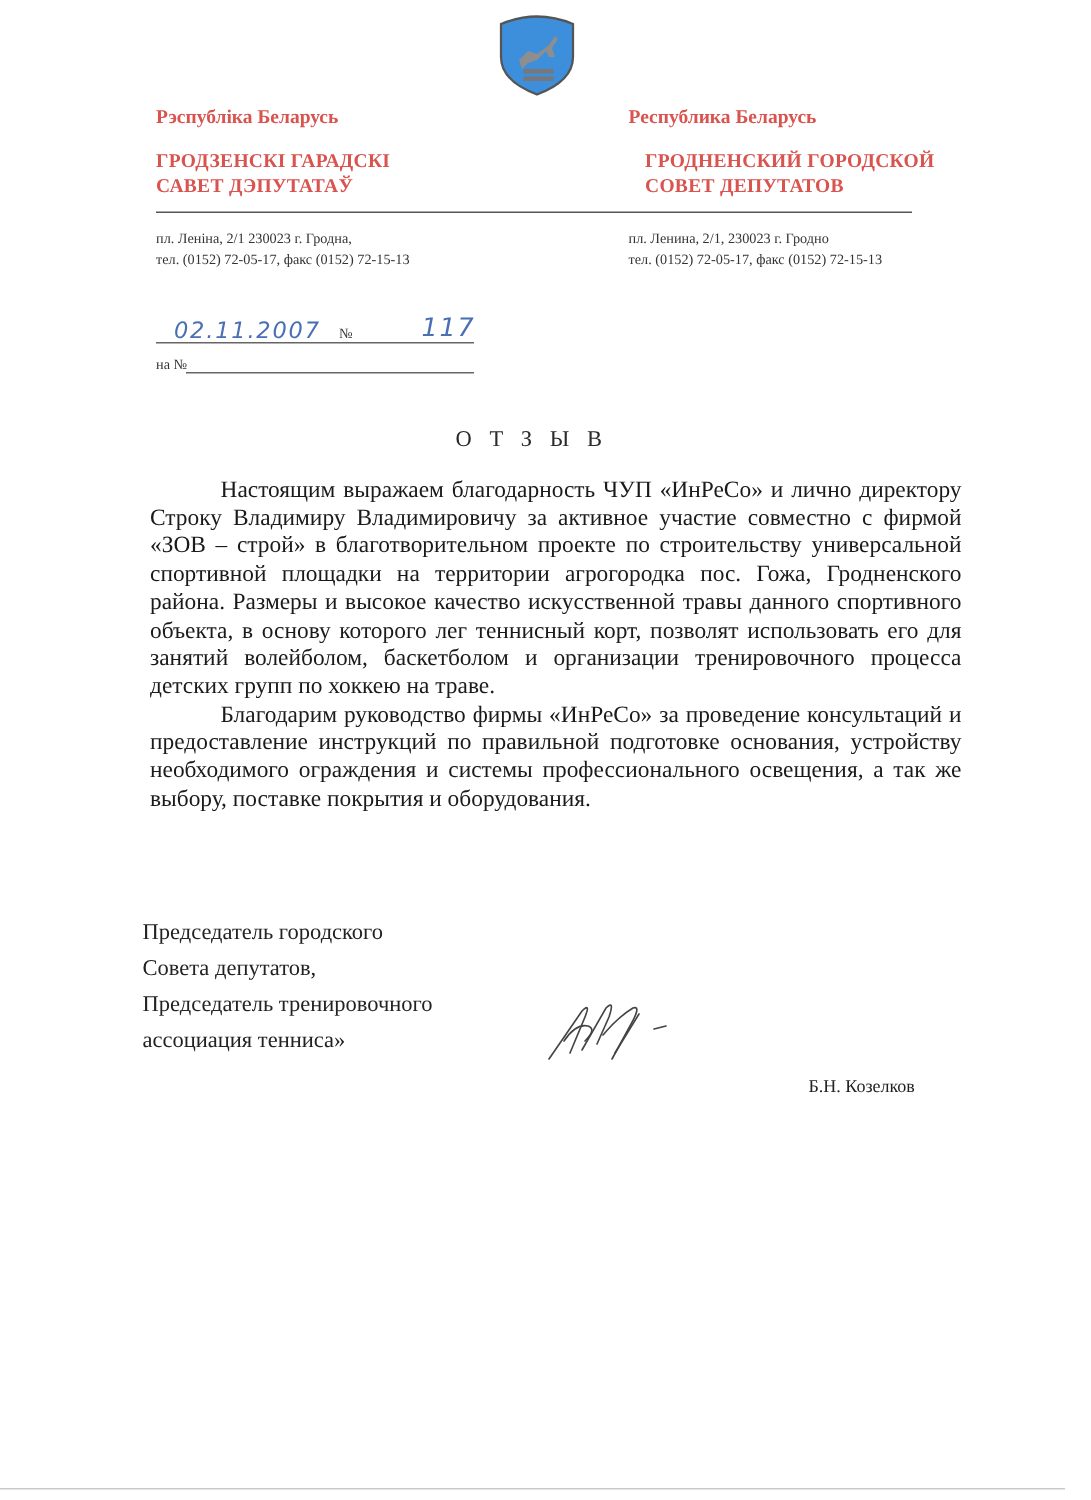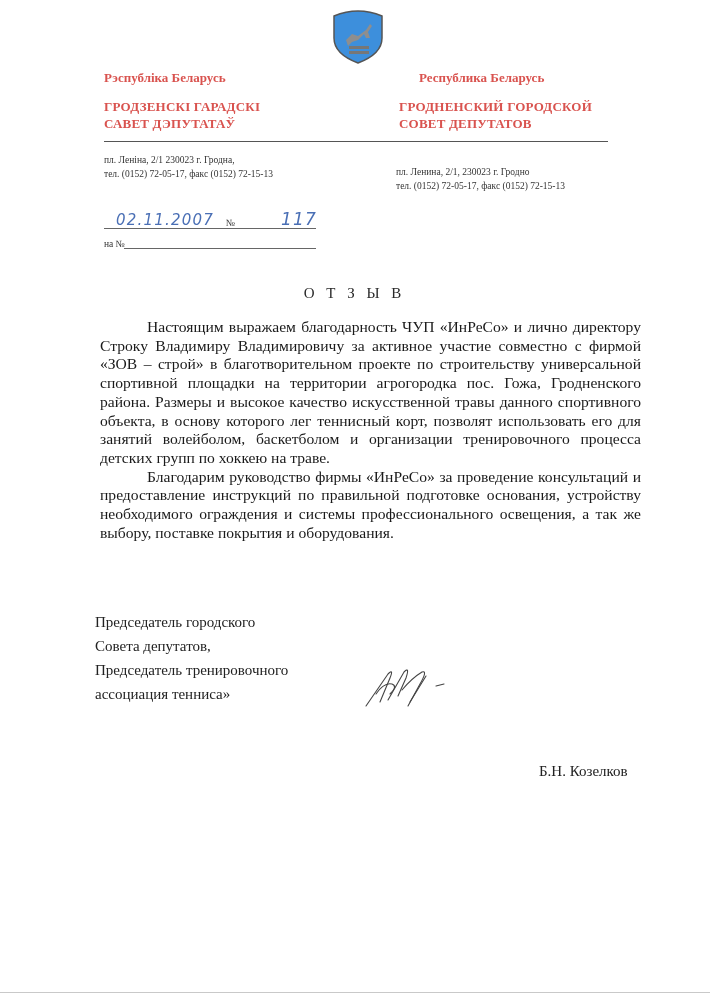--- a/index.html
+++ b/index.html
@@ -17,52 +17,52 @@
     .reg-line1 { left: 104px; top: 228px; width: 212px; border-top: 1px solid #666; }
     .reg-line2 { left: 124px; top: 248px; width: 192px; border-top: 1px solid #666; }
     .hand { font-family: "DejaVu Sans", sans-serif; font-style: italic; color: #4a6fb5; font-size: 15px; letter-spacing: 1.2px; }
     .num-sign { font-size: 9.5px; color: #333; }
     .title { left: 0; width: 709px; top: 285px; text-align: center; font-size: 15px; letter-spacing: 4px; color: #2a2a2a; }
     .body-text { left: 100px; width: 541px; top: 318px; font-size: 15.6px; line-height: 18.7px; text-align: justify; color: #1a1a1a; }
     .body-text p { margin: 0; text-indent: 47px; }
     .sig-block { left: 95px; top: 610px; font-size: 15px; line-height: 24px; color: #222; }
     .sig-block div { white-space: nowrap; }
     .signature { left: 362px; top: 660px; width: 110px; height: 60px; }
-    .signer { left: 539px; top: 717px; font-size: 15px; color: #222; margin-top: 46px; }
+    .signer { left: 539px; top: 717px; font-size: 12px; color: #222; }
     .bottom-edge { left: 0; top: 992px; width: 710px; border-top: 1px solid #c9c9c9; }
   </style>
 </head>
 <body>
 
 <svg class="abs emblem" viewBox="0 0 60 56">
   <path d="M6 8 Q30 -2 54 8 L54 30 Q54 46 30 55 Q6 46 6 30 Z" fill="#3d8fdc" stroke="#555" stroke-width="1.5"></path>
   <path d="M18 32 L24 26 L30 28 L38 22 L42 16 L44 18 L40 24 L42 30 L38 30 L36 26 L30 32 L24 34 L20 38 Z" fill="#8e8e8e"></path>
   <rect x="21" y="38" width="20" height="3" fill="#777"></rect>
   <rect x="21" y="43" width="20" height="3" fill="#777"></rect>
 </svg>
 
 <div class="abs red rep" style="left:104px;">Рэспубліка Беларусь</div>
 <div class="abs red council" style="left:104px;">
   <div>ГРОДЗЕНСКІ ГАРАДСКІ</div>
   <div>САВЕТ ДЭПУТАТАЎ</div>
 </div>
 
 <div class="abs red rep" style="left:419px;">Республика Беларусь</div>
-<div class="abs red council" style="left:399px;">
+<div class="abs red council" style="left:430px;">
   <div>ГРОДНЕНСКИЙ ГОРОДСКОЙ</div>
   <div>СОВЕТ ДЕПУТАТОВ</div>
 </div>
 
 <div class="abs hr-top"></div>
 
 <div class="abs addr" style="left:104px;">
   <div>пл. Леніна, 2/1 230023 г. Гродна,</div>
   <div>тел. (0152) 72-05-17, факс (0152) 72-15-13</div>
 </div>
-<div class="abs addr" style="left:396px;margin-top:12px;">
+<div class="abs addr" style="left:419px;">
   <div>пл. Ленина, 2/1, 230023 г. Гродно</div>
   <div>тел. (0152) 72-05-17, факс (0152) 72-15-13</div>
 </div>
 
 <div class="abs hand" style="left:116px; top:211px;text-align:right;">02.11.2007</div>
 <div class="abs num-sign" style="left:226px; top:218px;">№</div>
 <div class="abs hand" style="left:252px; top:209px; font-size:17px;margin-left:29px;">117</div>
 <div class="abs reg-line1"></div>
 <div class="abs num-sign" style="left:104px; top:239px;">на №</div>
 <div class="abs reg-line2"></div>

